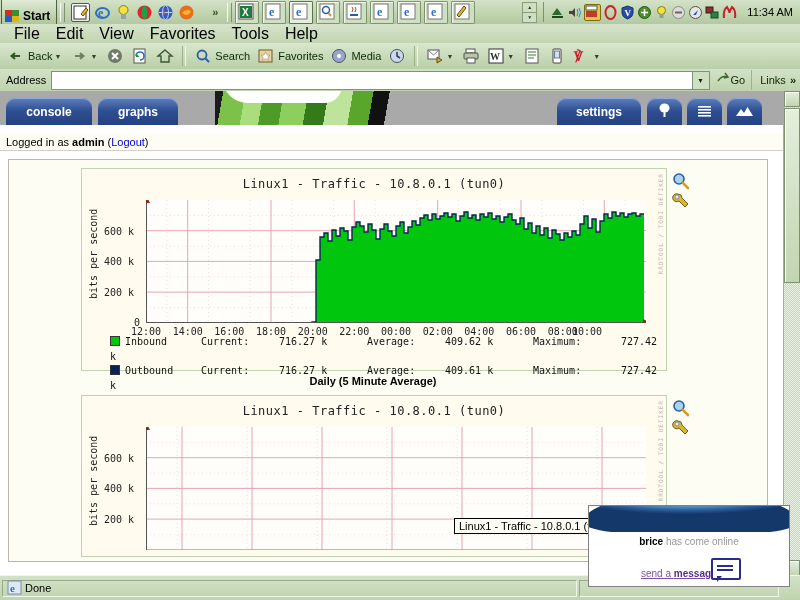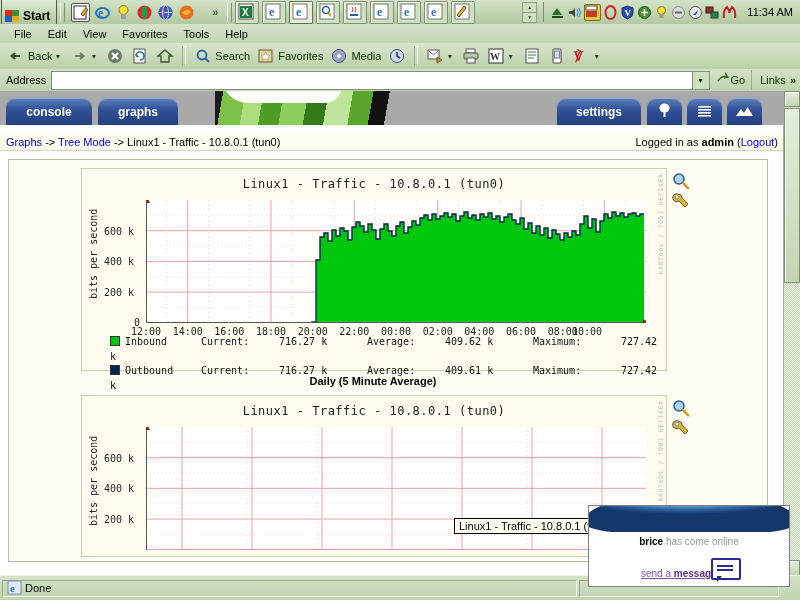--- a/index.html
+++ b/index.html
@@ -54,21 +54,21 @@
   .tri{width:15px;height:15px;position:relative;display:inline-block;border-radius:2px;}
   #clock{font-size:11px;color:#000;padding:0 7px 0 10px;}
 
   
   #menubar{
     position:absolute;left:0;top:24px;width:800px;height:19px;
     background:linear-gradient(#d6e4ca,#c2d5b2);
     border-bottom:1px solid #a8bd99;
     display:flex;align-items:center;padding-left:6px;
   }
-  #menubar span{padding:1px 8px;color:#000;font-size:11px;}
+  #menubar span{padding:1px 8px;color:#000;font-size:16px;}
 
   
   #toolbar{
     position:absolute;left:0;top:43px;width:800px;height:26px;
     background:linear-gradient(#d9e7ce,#c3d6b3 70%,#b9cfa8);
     border-bottom:1px solid #a2b893;
     display:flex;align-items:center;padding-left:4px;gap:1px;
   }
   .tbtn{display:flex;align-items:center;height:22px;padding:0 3px;color:#0a2a05;font-size:11px;}
   .tbtn .lbl{margin-left:3px;}
@@ -646,27 +646,20 @@
       </div>
       <div class="tab icon-tab" id="tab-preview">
         <span class="tabico">
           <svg width="19" height="17" viewBox="0 0 19 17">
               <path d="M1 14 L6 7 L9 11 L12.5 5 L18 14 Z" fill="#fff"></path>
             </svg></span>
       </div>
     </div>
 
     <div id="breadcrumbbar">
-      <div>
-        <a href="#">Graphs</a>
-        <span class="sep">-&gt;</span>
-        <a href="#">Tree Mode</a>
-        <span class="sep">-&gt;</span>
-        <span>Linux1 - Traffic - 10.8.0.1 (tun0)</span>
-      </div>
       <div id="loginfo">
         <span>Logged in as</span>
         <b>admin</b>
         <span>(</span><a href="#" style="color:#0000cc;text-decoration:none;">Logout</a><span>)</span>
       </div>
     </div>
 
     <div id="content">
       <div id="panel">
 

